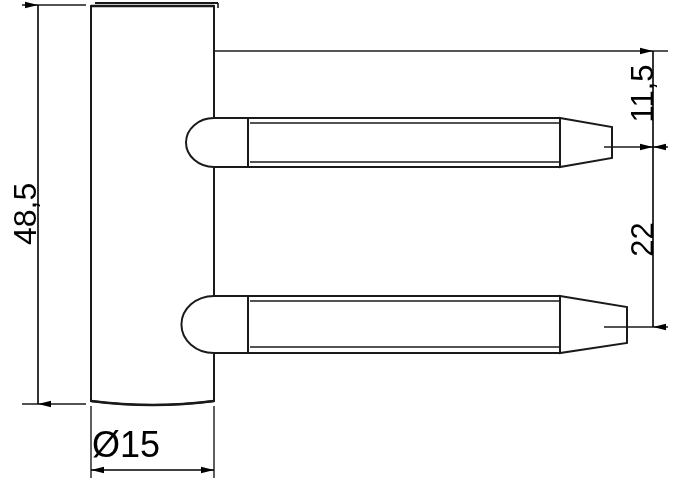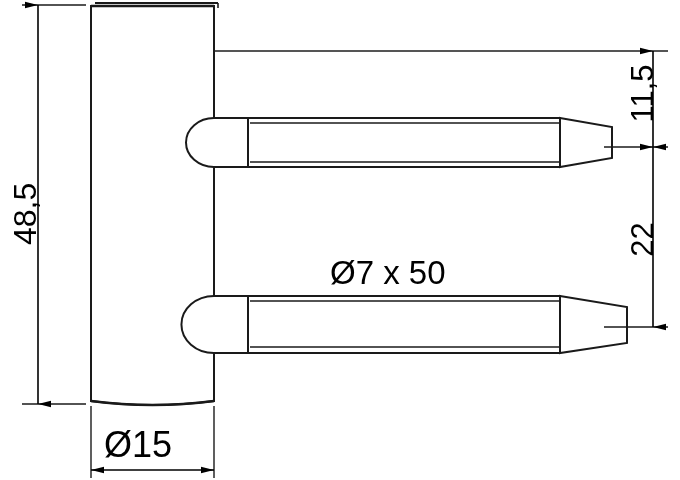--- a/index.html
+++ b/index.html
@@ -119,17 +119,16 @@
       <line x1="91" y1="470" x2="214" y2="470" stroke="#000000" stroke-width="1.6" marker-start="url(#arrowLeft)" marker-end="url(#arrowRight)"></line>
     </g>
   </svg>
 
   <div class="dim-label rot90" style="left:4px; top:208px; width:42px; text-align:center; font-size:32px;">48,5</div>
 
   <div class="dim-label rot90" style="left:612px; top:78px; width:60px; text-align:center; font-size:31px;">11,5</div>
 
   <div class="dim-label rot90" style="left:620px; top:224px; width:44px; text-align:center; font-size:31px;">22</div>
 
-  <div class="dim-label" style="left:104px; top:427px; font-size:36px;">Ø15</div>
+  <div class="dim-label" style="left:92px; top:427px; font-size:36px;">Ø15</div>
 
-  <div class="dim-label" style="left:330px; top:256px; font-size:33px;">Ø7 x 50</div>
 
 </div>
 
 </body></html>

